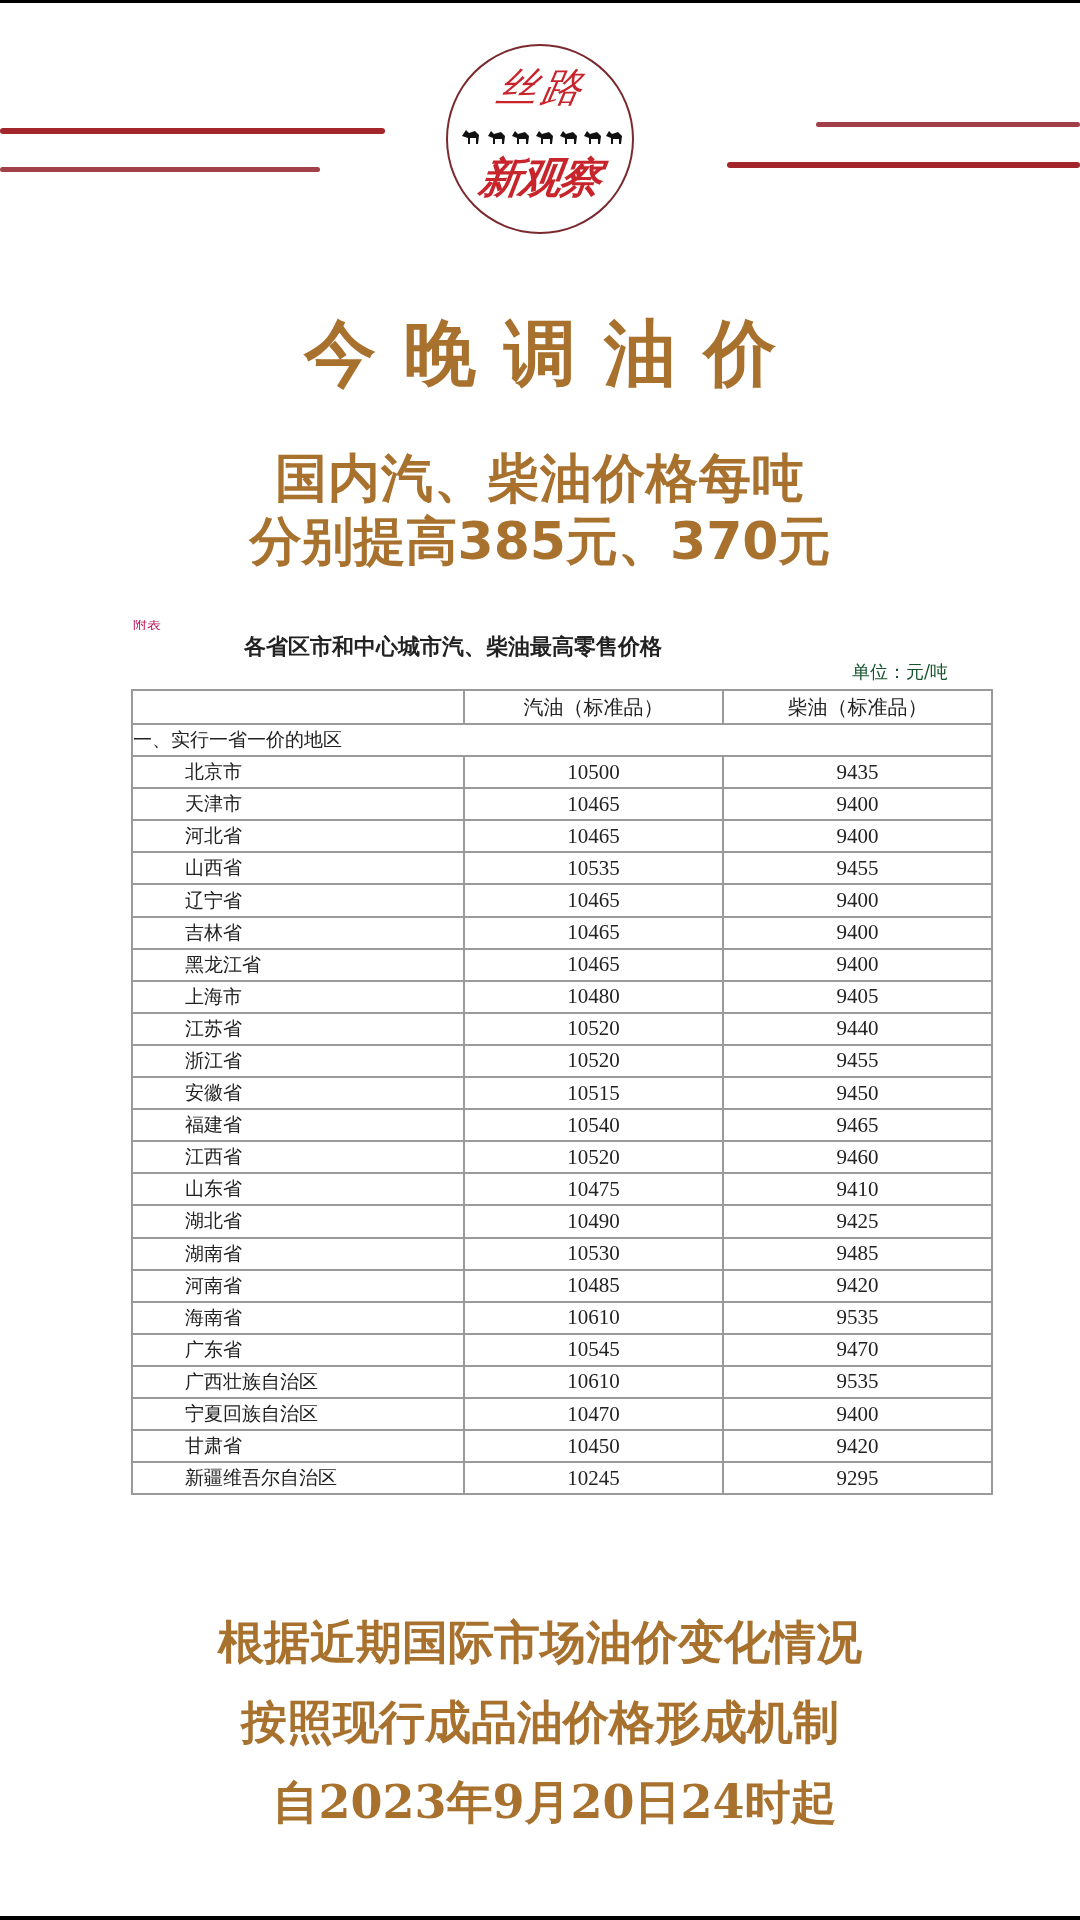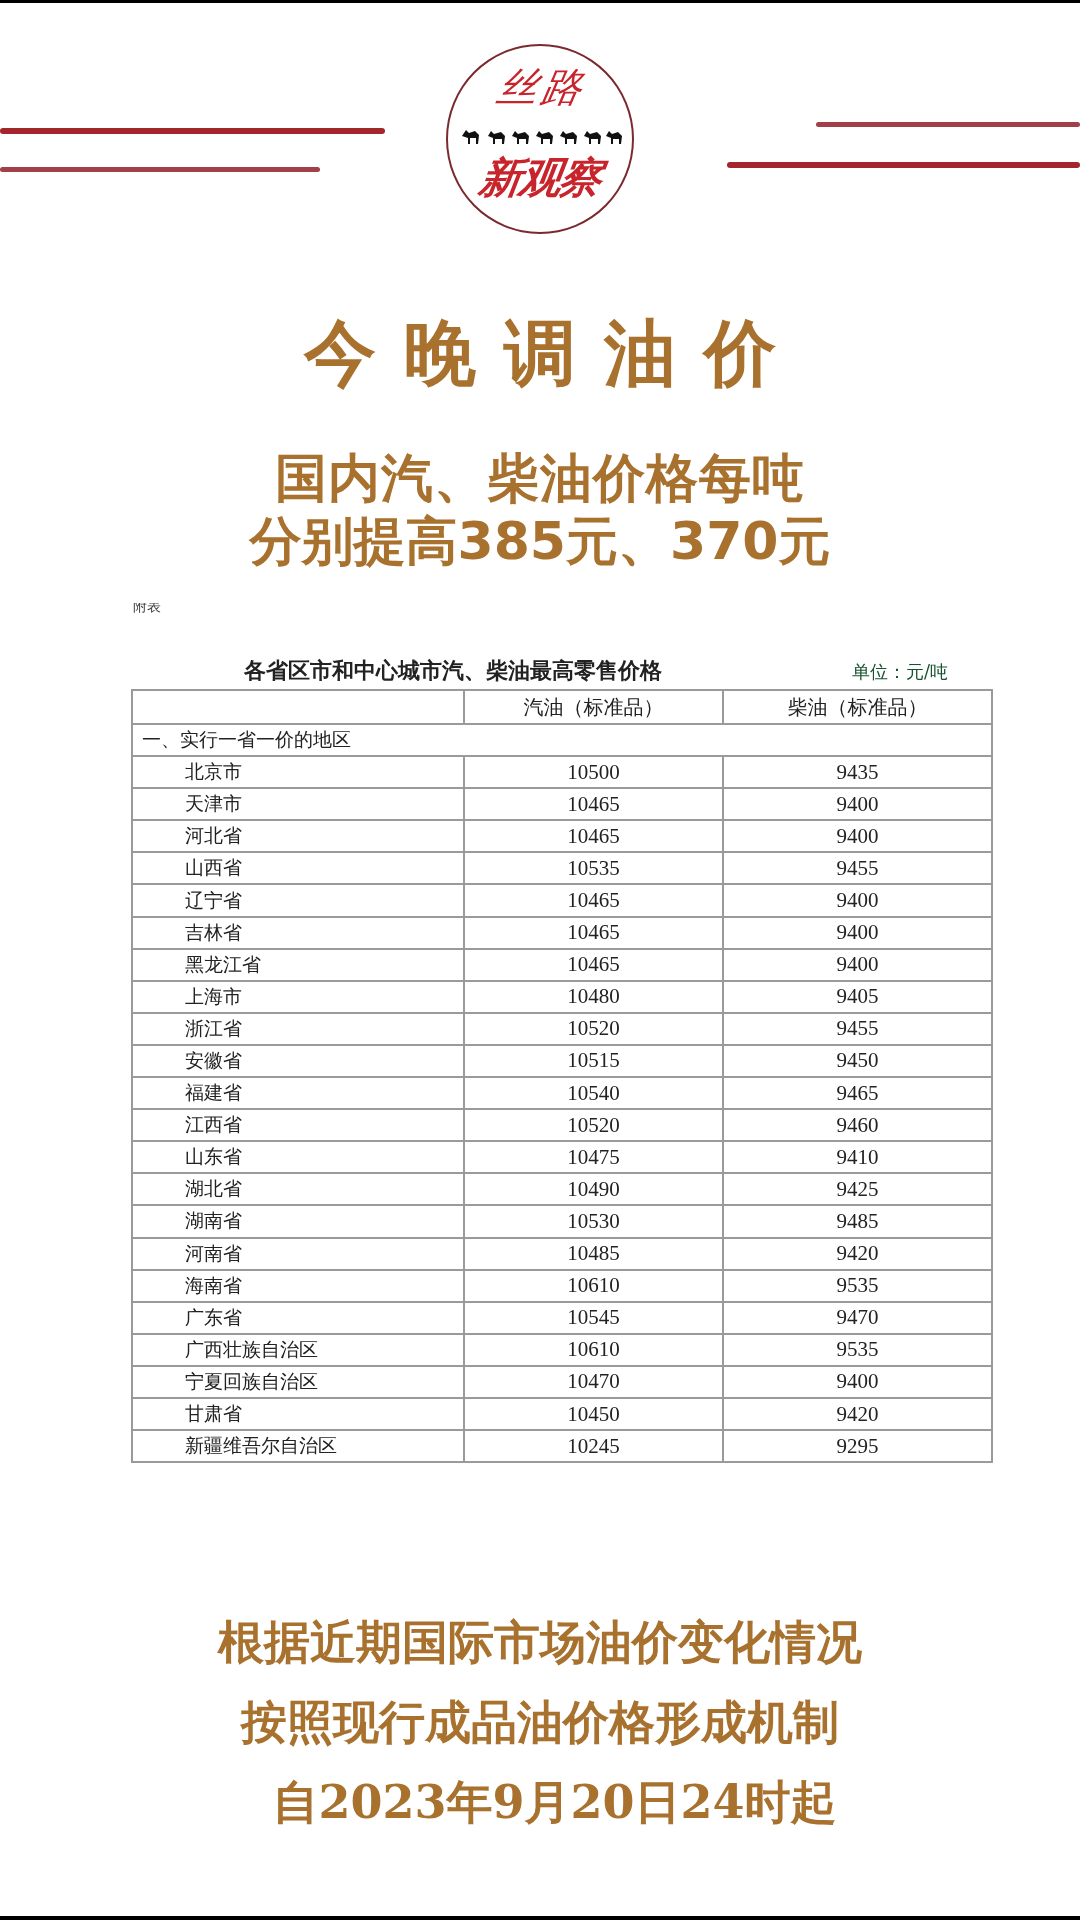--- a/index.html
+++ b/index.html
@@ -32,46 +32,46 @@
 
     .headline {
       position: absolute; left: 0; width: 1080px; text-align: center; color: #a8722e;
       font-family: "DejaVu Sans", sans-serif; font-weight: bold;
     }
     .h1 { top: 308px; font-size: 72px; letter-spacing: 28px; padding-left: 28px; line-height: 90px; }
     .h2 { top: 418px; font-size: 52px; line-height: 70px; letter-spacing: 1px; margin-top: 25px; }
     .h3 { top: 506px; font-size: 52px; line-height: 70px; letter-spacing: 0px; }
 
     .doc-tag {
-      position: absolute; left: 133px; top: 603px; font-family: Liberation Serif, serif;
-      font-size: 14px; color: #404040; height: 10px; overflow: hidden; line-height: 8px;
+      position: absolute; left: 133px; top: 620px; font-family: Liberation Sans, sans-serif;
+      font-size: 14px; color: #be185d; height: 10px; overflow: hidden; line-height: 8px;
     }
     .doc-title {
-      position: absolute; left: 0; width: 906px; top: 656px; text-align: center;
+      position: absolute; left: 0; width: 906px; top: 632px; text-align: center;
       font-family: "DejaVu Sans", sans-serif; font-size: 22px; color: #222; font-weight: bold;
     }
     .unit {
       position: absolute; right: 132px; top: 660px; font-family: "DejaVu Serif", serif;
       font-size: 18px; color: #14532d;
     }
 
     table.price-table {
       position: absolute; left: 131px; top: 689px; width: 862px;
       border-collapse: collapse; font-family: "DejaVu Serif", serif; color: #222;
     }
     .price-table td, .price-table th {
       border: 2px solid #9a9a9a; font-weight: normal; height: 32.1px; font-size: 19px; padding: 0;
     }
     .price-table th { height: 34px; font-size: 20px; text-align: center; }
     .price-table .col-region { width: 316px; }
     .price-table .col-gas { width: 246px; }
     .price-table .col-diesel { width: 256px; }
     .price-table td.region { padding-left: 52px; text-align: left; border-radius: 10px; }
     .price-table td.num { text-align: center; font-family: "Liberation Serif", serif; font-size: 21px; }
-    .price-table td.section { text-align: left; padding-left: 9px; font-size: 19px; }
+    .price-table td.section { text-align: left; padding-left: 0; font-size: 19px; }
     .price-table th.blank { }
     .col-divider-left { border-left-color: #555 !important; }
 
     .footer-line {
       position: absolute; left: 0; width: 1080px; text-align: center; color: #a8722e;
       font-family: "DejaVu Serif", serif; font-weight: bold; font-size: 46px; line-height: 64px;
     }
     .f1 { top: 1610px; }
     .f2 { top: 1690px; }
     .f3 { top: 1770px; padding-left: 29px; }
@@ -161,20 +161,25 @@
         <td class="region">黑龙江省</td>
         <td class="num col-divider-left">10465</td>
         <td class="num">9400</td>
       </tr>
       <tr>
         <td class="region">上海市</td>
         <td class="num col-divider-left">10480</td>
         <td class="num">9405</td>
       </tr>
       <tr>
+        <td class="region">江苏省</td>
+        <td class="num col-divider-left">10520</td>
+        <td class="num">9440</td>
+      </tr>
+      <tr>
         <td class="region">浙江省</td>
         <td class="num col-divider-left">10520</td>
         <td class="num">9455</td>
       </tr>
       <tr>
         <td class="region">安徽省</td>
         <td class="num col-divider-left">10515</td>
         <td class="num">9450</td>
       </tr>
       <tr>

